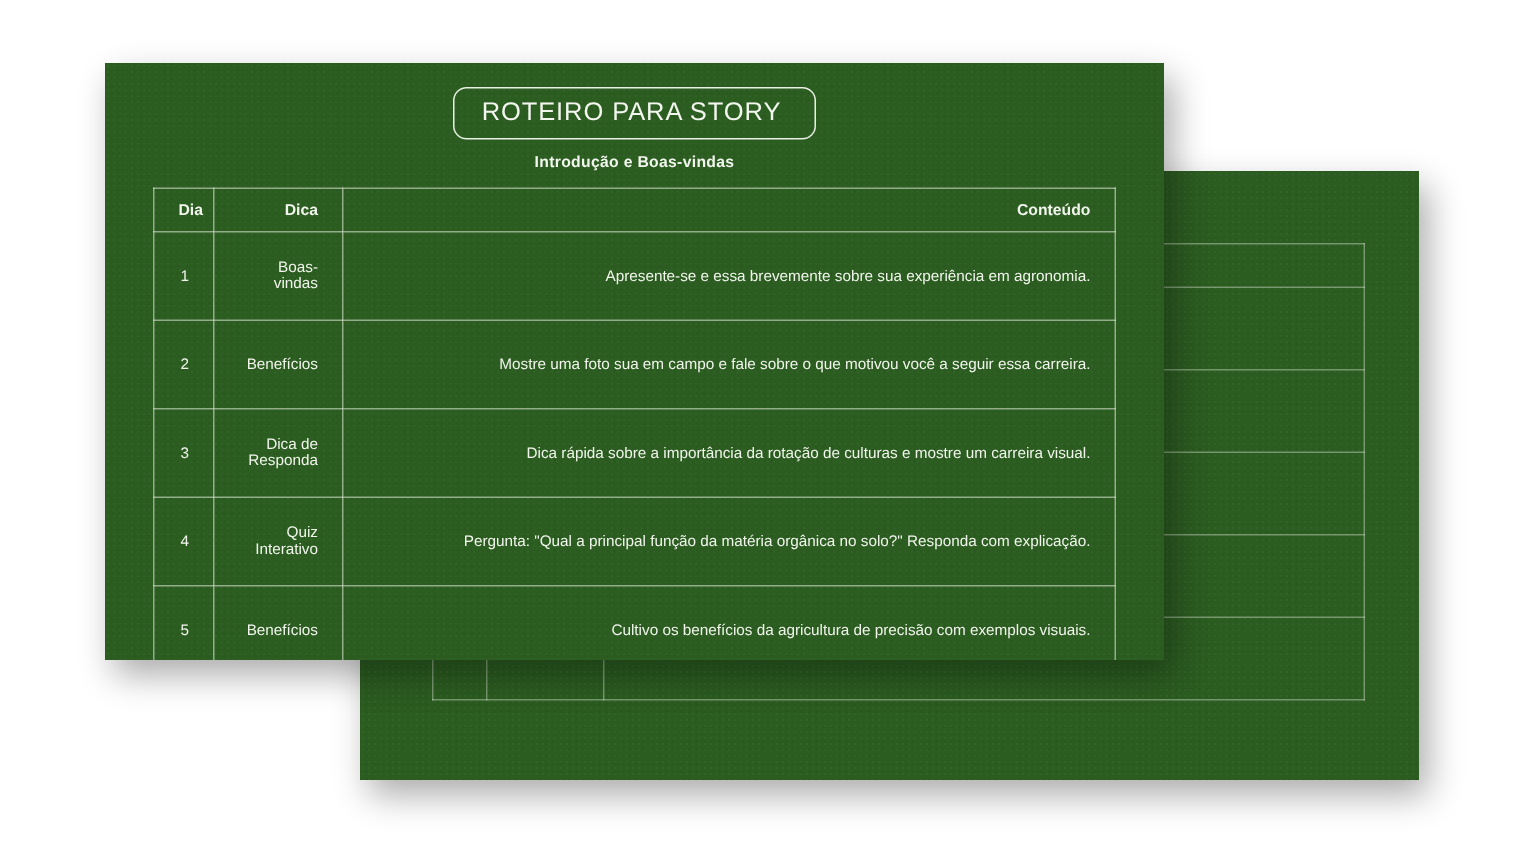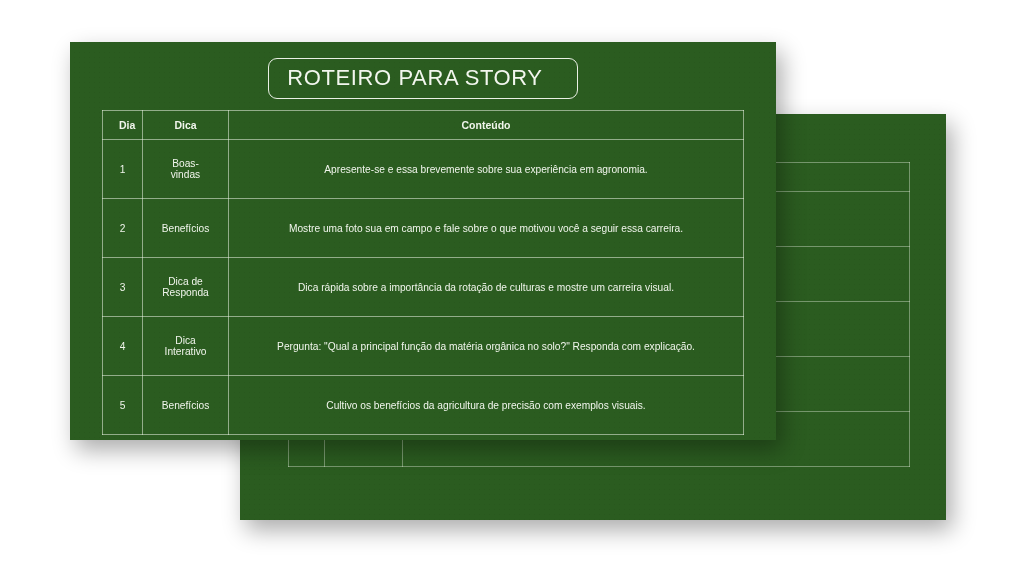--- a/index.html
+++ b/index.html
@@ -53,23 +53,23 @@
 
   
   .title-wrap {
     display: flex;
     justify-content: center;
     margin-top: 16px;
   }
   .title-box {
     border: 1.6px solid #e9efe4;
     border-radius: 9px;
-    padding: 6px 34px 7px 18px;
+    padding: 6px 22px 7px 18px;
     color: #f2f6ee;
-    font-size: 22px;
+    font-size: 17px;
     letter-spacing: 0.6px;
     font-weight: 400;
   }
   .subtitle {
     text-align: center;
     color: #f2f6ee;
     font-size: 10.5px;
     font-weight: bold;
     margin-top: 9px;
     letter-spacing: 0.2px;
@@ -81,21 +81,21 @@
   }
   table.roteiro {
     width: 100%;
     border-collapse: collapse;
     table-layout: fixed;
   }
   table.roteiro th,
   table.roteiro td {
     border: 1px solid rgba(233,240,226,0.55);
     color: #f1f5ec;
-    text-align: center;
+    text-align: right;
     vertical-align: middle;
     padding: 6px 16px;
   }
   table.roteiro th {
     font-size: 10.5px;
     font-weight: bold;
     height: 18px;
     padding-top: 5px;
     padding-bottom: 5px;
   }
@@ -192,20 +192,21 @@
       </table>
     </div>
   </div>
 
   <div class="slide slide-front">
 
     <div class="title-wrap">
       <div class="title-box">ROTEIRO PARA STORY</div>
     </div>
 
+    <div class="subtitle">Introdução e Boas-vindas</div>
 
     <div class="table-wrap">
       <table class="roteiro">
         <colgroup>
           <col class="col-dia">
           <col class="col-tema">
           <col class="col-conteudo">
         </colgroup>
         <thead>
           <tr>
@@ -225,21 +226,21 @@
             <td class="cell-tema">Benefícios</td>
             <td>Mostre uma foto sua em campo e fale sobre o que motivou você a seguir essa carreira.</td>
           </tr>
           <tr>
             <td class="cell-dia">3</td>
             <td class="cell-tema">Dica de Responda</td>
             <td>Dica rápida sobre a importância da rotação de culturas e mostre um carreira visual.</td>
           </tr>
           <tr>
             <td class="cell-dia">4</td>
-            <td class="cell-tema">Dica Interativo</td>
+            <td class="cell-tema">Quiz Interativo</td>
             <td>Pergunta: "Qual a principal função da matéria orgânica no solo?" Responda com explicação.</td>
           </tr>
           <tr>
             <td class="cell-dia">5</td>
             <td class="cell-tema">Benefícios</td>
             <td>Cultivo os benefícios da agricultura de precisão com exemplos visuais.</td>
           </tr>
         </tbody>
       </table>
     </div>

